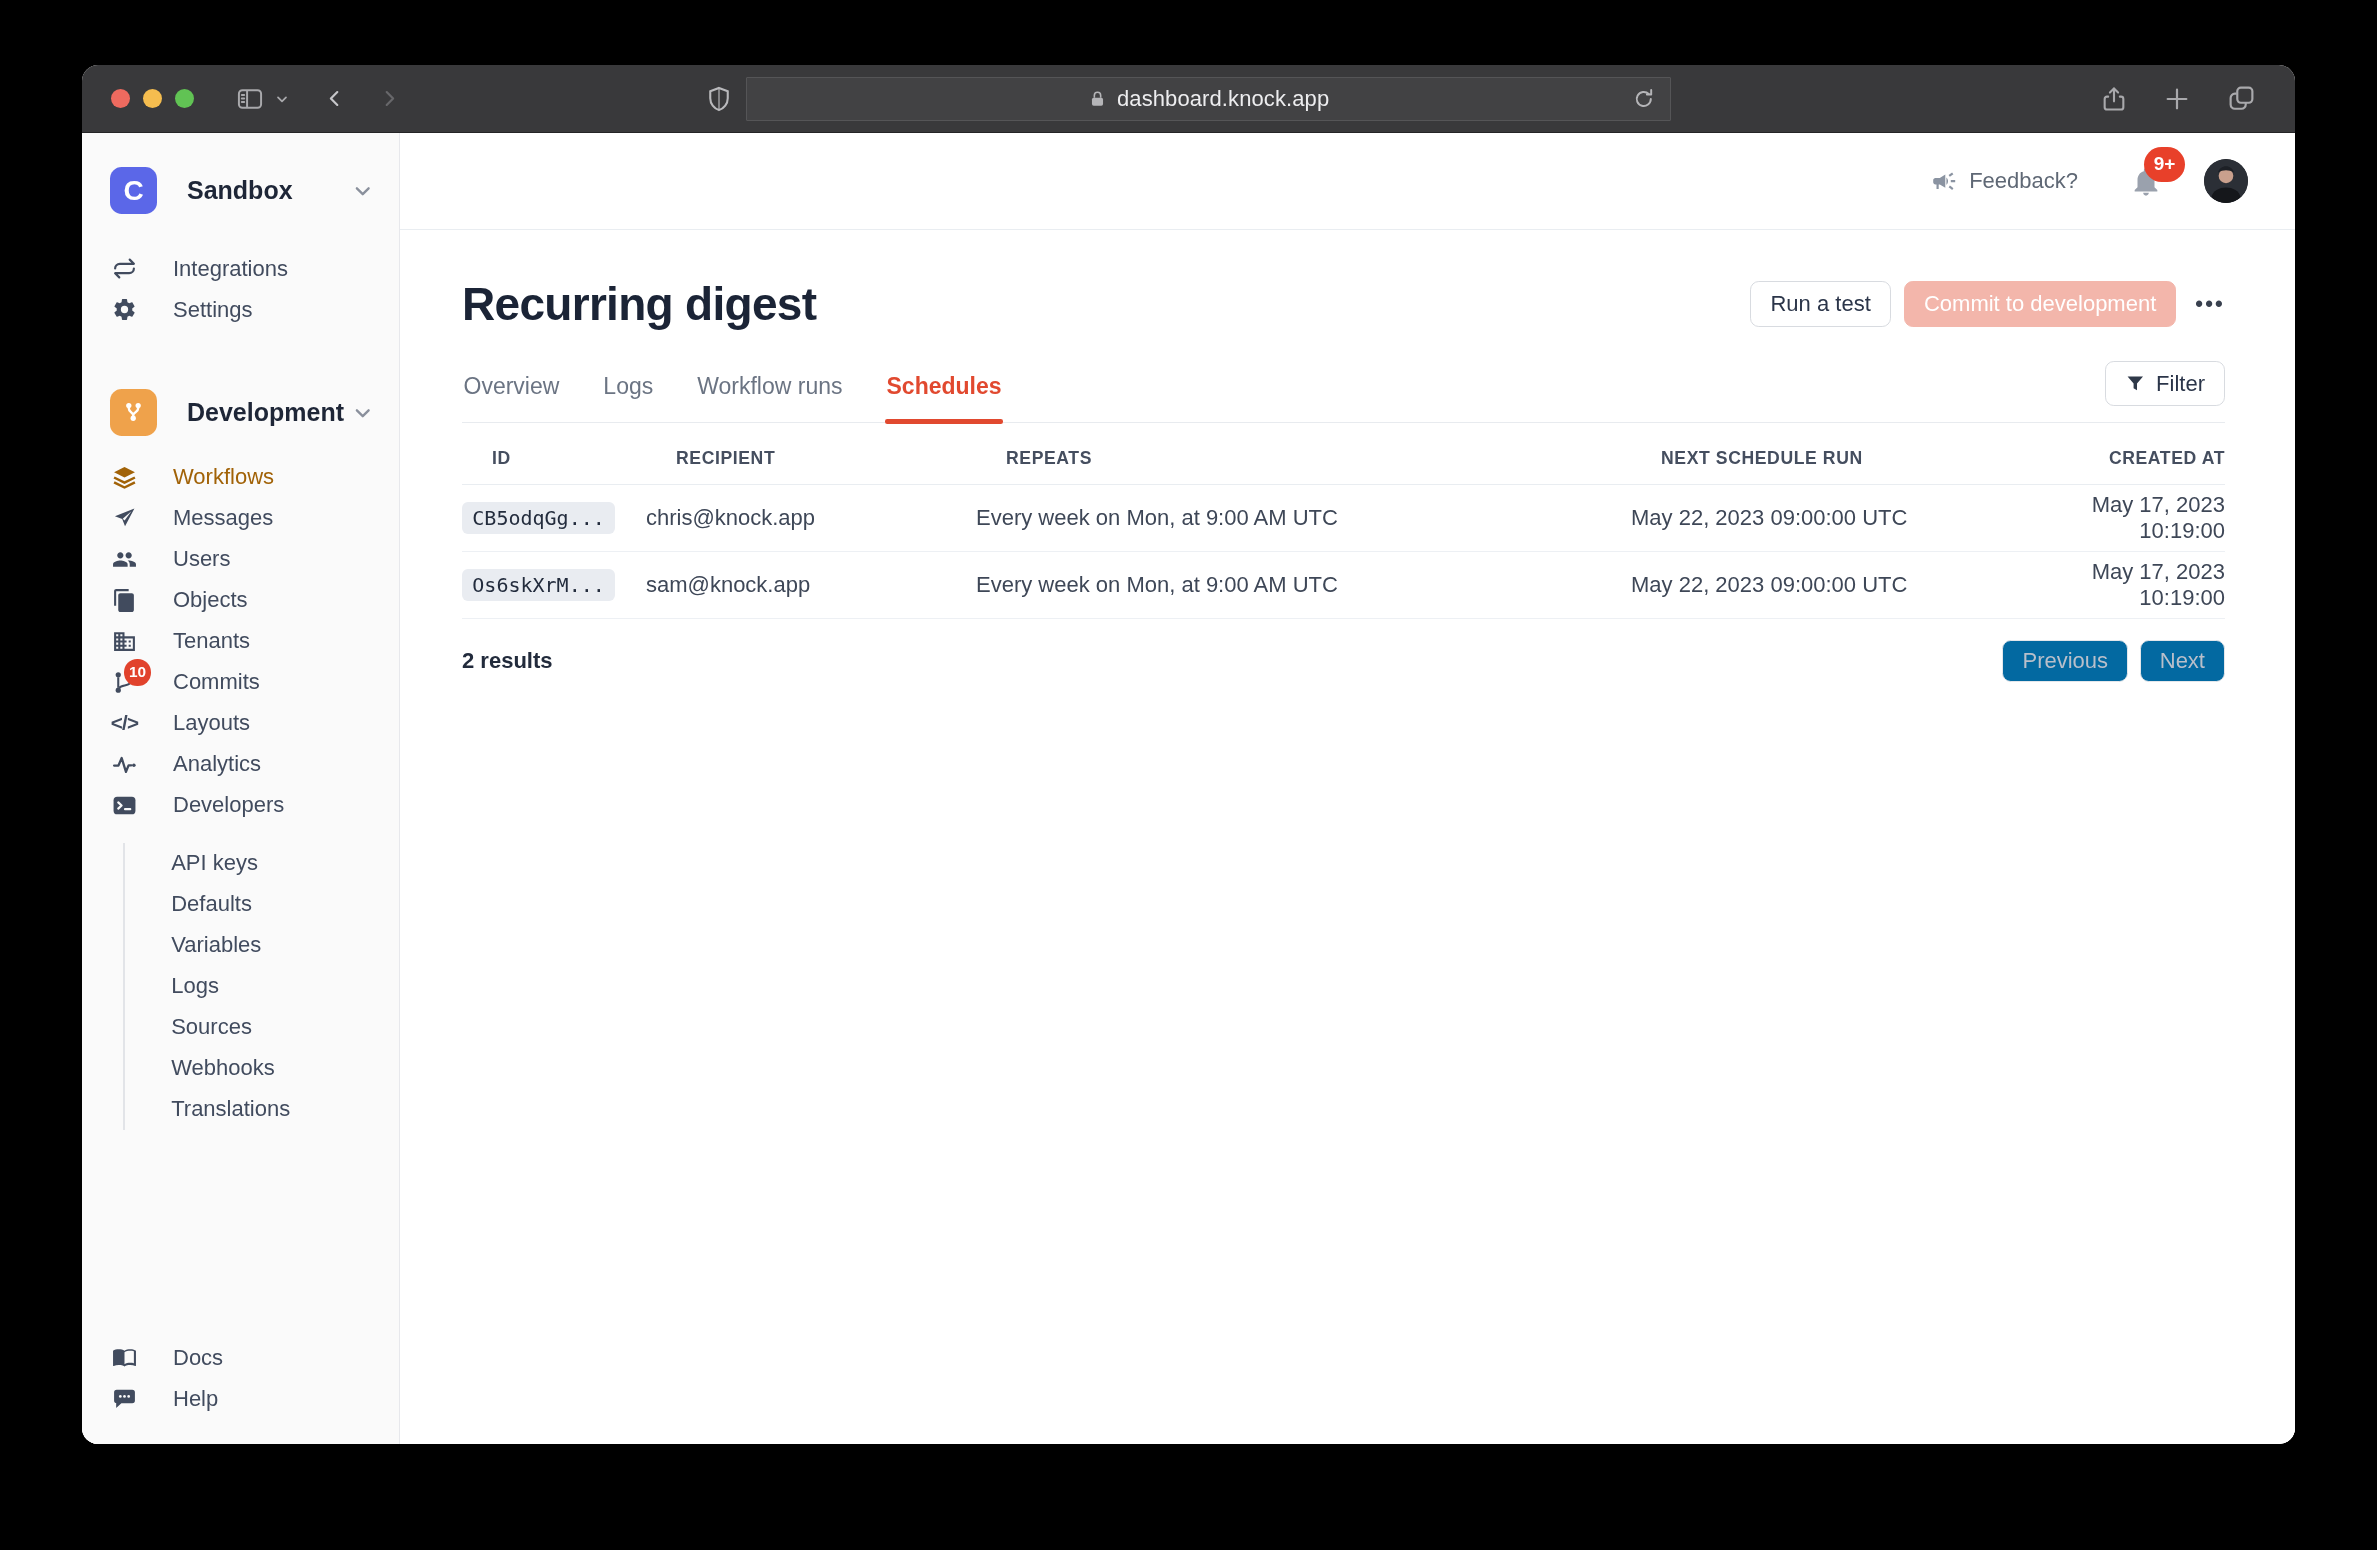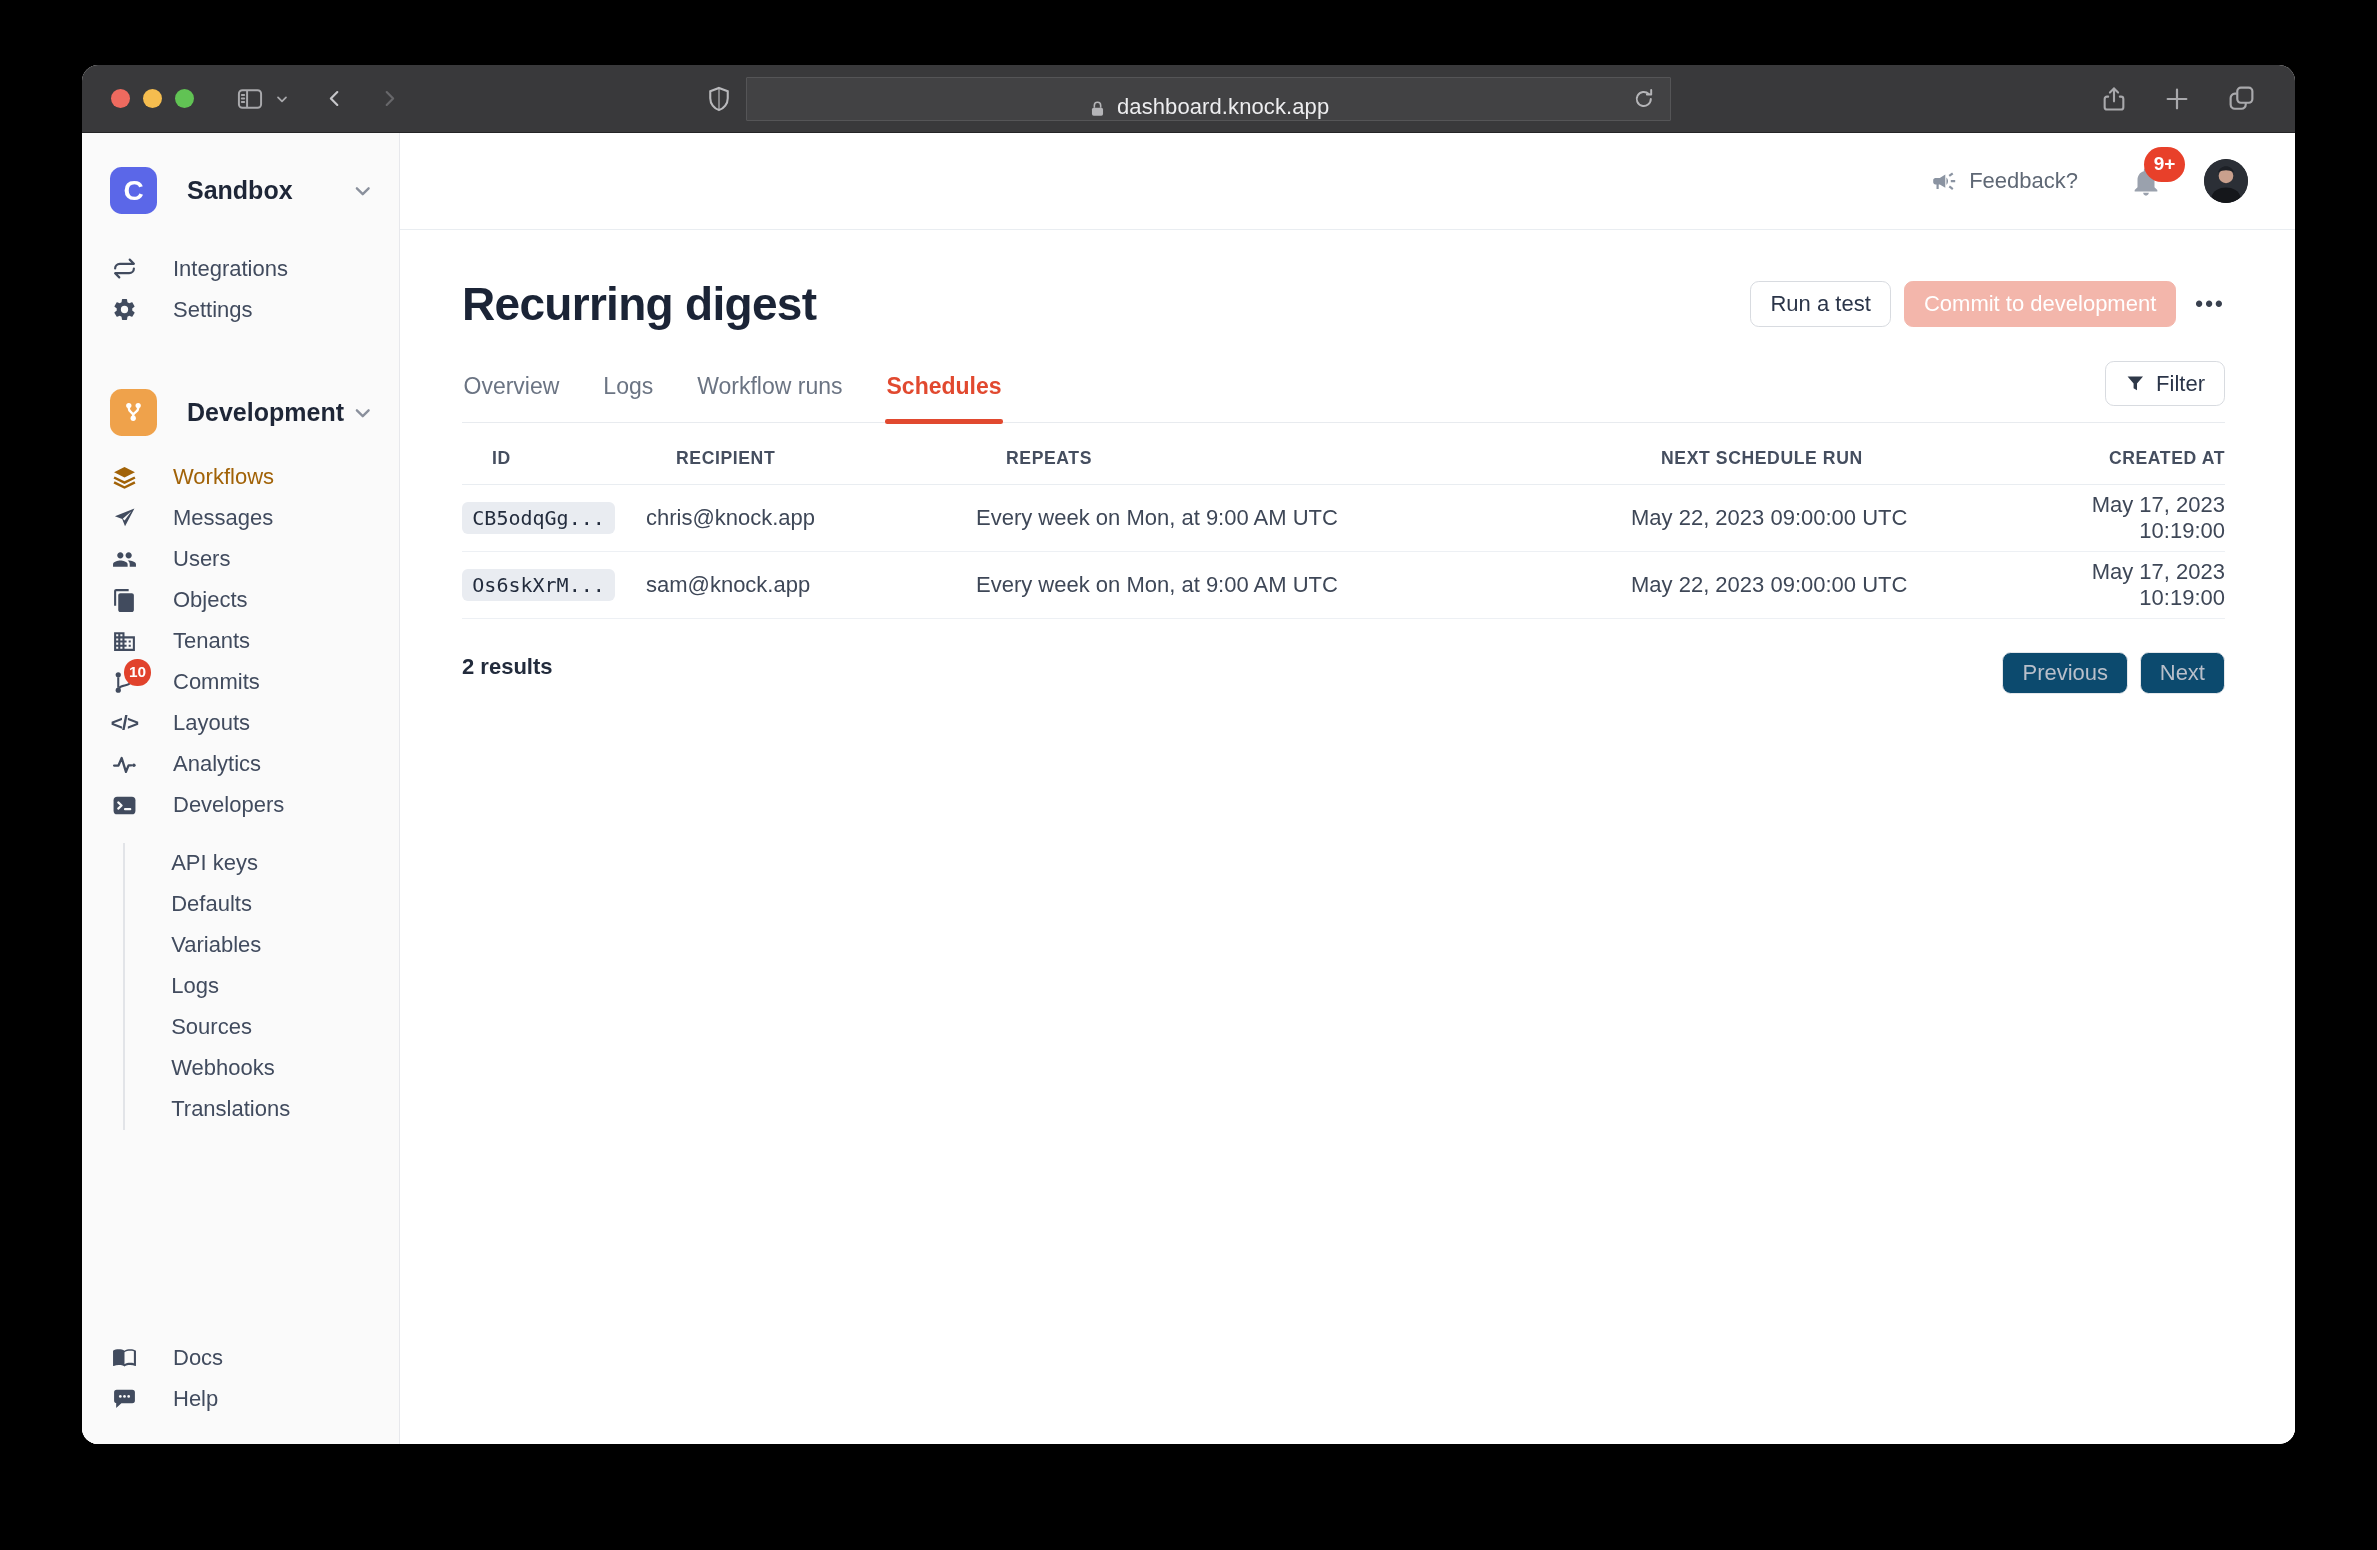--- a/index.html
+++ b/index.html
@@ -23,21 +23,21 @@
   .tool-ic { color: #a9a9ac; display: flex; align-items: center; justify-content: center; }
   .tool-ic.dim { color: #67676a; }
   .tool-ic svg { display: block; }
   .sb-toggle { margin-left: 40px; }
   .sb-caret { margin-left: 7.3px; }
   .nav-back { margin-left: 34px; color: #c6c6c9; }
   .nav-fwd { margin-left: 32px; }
   .shield { position: absolute; left: 623px; top: 50%; transform: translateY(-50%); color: #b9b9bc; }
   .urlbar { position: absolute; left: 664px; top: 50%; transform: translateY(-50%);
     width: 925px; height: 44px; background: #424244; border: 0.7px solid #555557; border-radius: 1px;
-    display: flex; align-items: flex-end; justify-content: center; gap: 10.3px; color: #ededef; }
+    display: flex; align-items: center; justify-content: center; gap: 10.3px; color: #ededef; }
   .urlbar .lock { color: #b5b5b8; display: flex; }
   .url-text { font-size: 22px; letter-spacing: 0.1px; }
   .refresh { position: absolute; right: 14.7px; top: 50%; transform: translateY(-50%); color: #b5b5b8; }
   .tb-right { position: absolute; right: 38px; top: 0; height: 100%; display: flex; align-items: center; gap: 35px; }
 
   
   .app { flex: 1; display: flex; min-height: 0; background: #fff; }
 
   
   .sidebar { width: 318px; flex: 0 0 318px; background: #fafafa; border-right: 1.5px solid #e7e8ec;
@@ -100,22 +100,22 @@
   .t-head .th { font-size: 17.6px; font-weight: 700; letter-spacing: 0.6px; color: #454e5f; margin-left: 30px; }
   .t-head .th:last-child { text-align: right; }
   .t-row { display: grid; grid-template-columns: 184px 330px 655px 411px 1fr; align-items: center;
     height: 67px; border-bottom: 1.5px solid #edf0f4; font-size: 22px; color: #3e4757; cursor: pointer; }
   .t-row .td:last-child { text-align: right; }
   .id-pill { display: inline-block; font-family: "DejaVu Sans Mono", monospace; font-size: 20px;
     color: #232c3d; background: #e9ecf1; border-radius: 5.9px; padding: 4.4px 10.3px; }
 
   .pager-row { margin-top: 20.6px; display: flex; align-items: center; }
   .results { font-size: 22px; font-weight: 700; color: #222b3c; flex: 1; }
-  .pg-btn { border: 1.5px solid #e4e7eb; border-radius: 8.8px; background: #0c4a6e; font-family: inherit;
-    font-size: 22px; font-weight: 500; color: #b9bfca; padding: 7.3px 19px; cursor: default; margin-top: 12px; }
+  .pg-btn { border: 1.5px solid #e4e7eb; border-radius: 8.8px; background: #0369a1; font-family: inherit;
+    font-size: 22px; font-weight: 500; color: #b9bfca; padding: 7.3px 19px; cursor: default; }
   .pg-btn + .pg-btn { margin-left: 11.7px; }
 </style>
 </head>
 <body>
 
 <div class="stage">
   <div class="window">
 
     <div class="toolbar">
       <div class="traffic">

